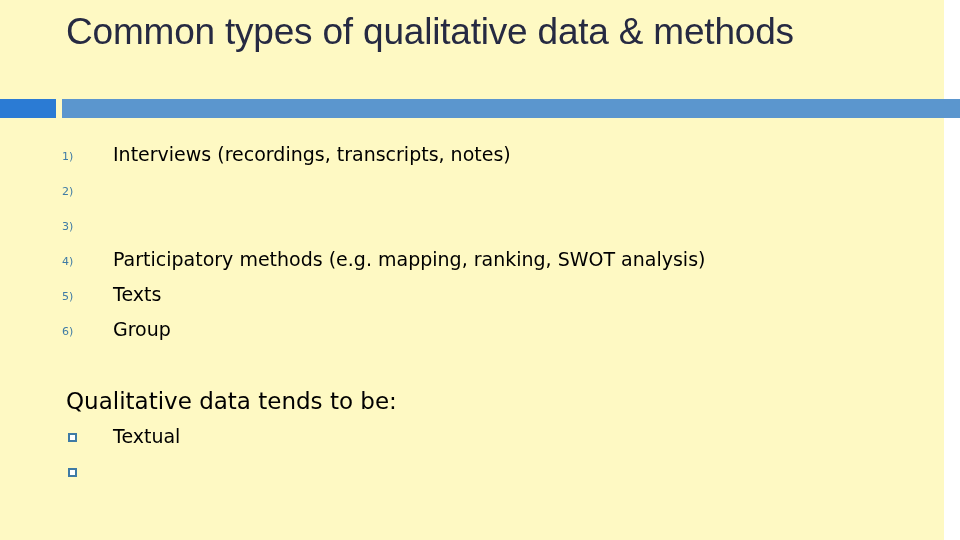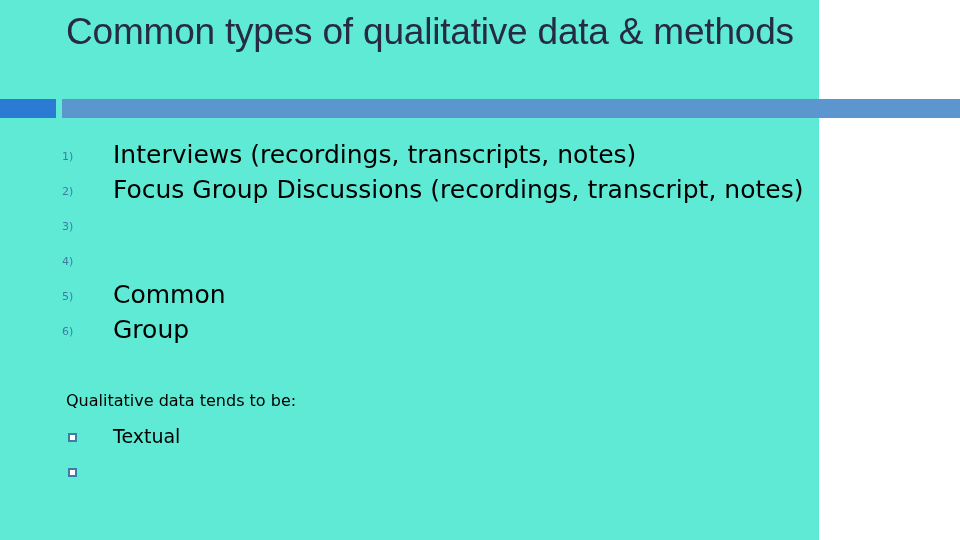--- a/index.html
+++ b/index.html
@@ -12,23 +12,23 @@
     background: #ffffff;
     font-family: "DejaVu Sans", sans-serif;
     overflow: hidden;
     position: relative;
   }
 
   .slide {
     position: absolute;
     left: 0;
     top: 0;
-    width: 819px;
+    width: 944px;
     height: 540px;
-    background: #5eead4;
+    background: #fef9c3;
   }
 
   
   .title-block {
     position: absolute;
     left: 66px;
     top: 8px;
     width: 830px;
   }
   .slide-title {
@@ -86,39 +86,39 @@
     font-family: "DejaVu Sans", sans-serif;
     font-size: 11px;
     line-height: 11px;
     color: #3f7ba5;
   }
   .num-text {
     position: absolute;
     left: 113px;
     top: 0;
     font-family: "DejaVu Sans", sans-serif;
-    font-size: 25px;
+    font-size: 19px;
     line-height: 31px;
     color: #000000;
     white-space: nowrap;
   }
 
   
   .lower-block {
     position: absolute;
     left: 0;
     top: 386px;
     width: 960px;
   }
   .lead-line {
     position: absolute;
     left: 66px;
     top: 0;
     font-family: "DejaVu Sans", sans-serif;
-    font-size: 16px;
+    font-size: 23px;
     line-height: 30px;
     color: #000000;
     white-space: nowrap;
   }
   .bullet-list {
     position: absolute;
     left: 0;
     top: 35px;
     width: 960px;
   }
@@ -163,34 +163,34 @@
 
   <div class="numbered-list">
 
     <div class="num-row">
       <span class="num-marker">1)</span>
       <span class="num-text">Interviews (recordings, transcripts, notes)</span>
     </div>
 
     <div class="num-row">
       <span class="num-marker">2)</span>
-      <span class="num-text">Focus Group Discussions (recordings, transcript, notes)</span>
     </div>
 
     <div class="num-row">
       <span class="num-marker">3)</span>
     </div>
 
     <div class="num-row">
       <span class="num-marker">4)</span>
+      <span class="num-text">Participatory methods (e.g. mapping, ranking, SWOT analysis)</span>
     </div>
 
     <div class="num-row">
       <span class="num-marker">5)</span>
-      <span class="num-text">Common</span>
+      <span class="num-text">Texts</span>
     </div>
 
     <div class="num-row">
       <span class="num-marker">6)</span>
       <span class="num-text">Group</span>
     </div>
 
   </div>
 
   <div class="lower-block">

